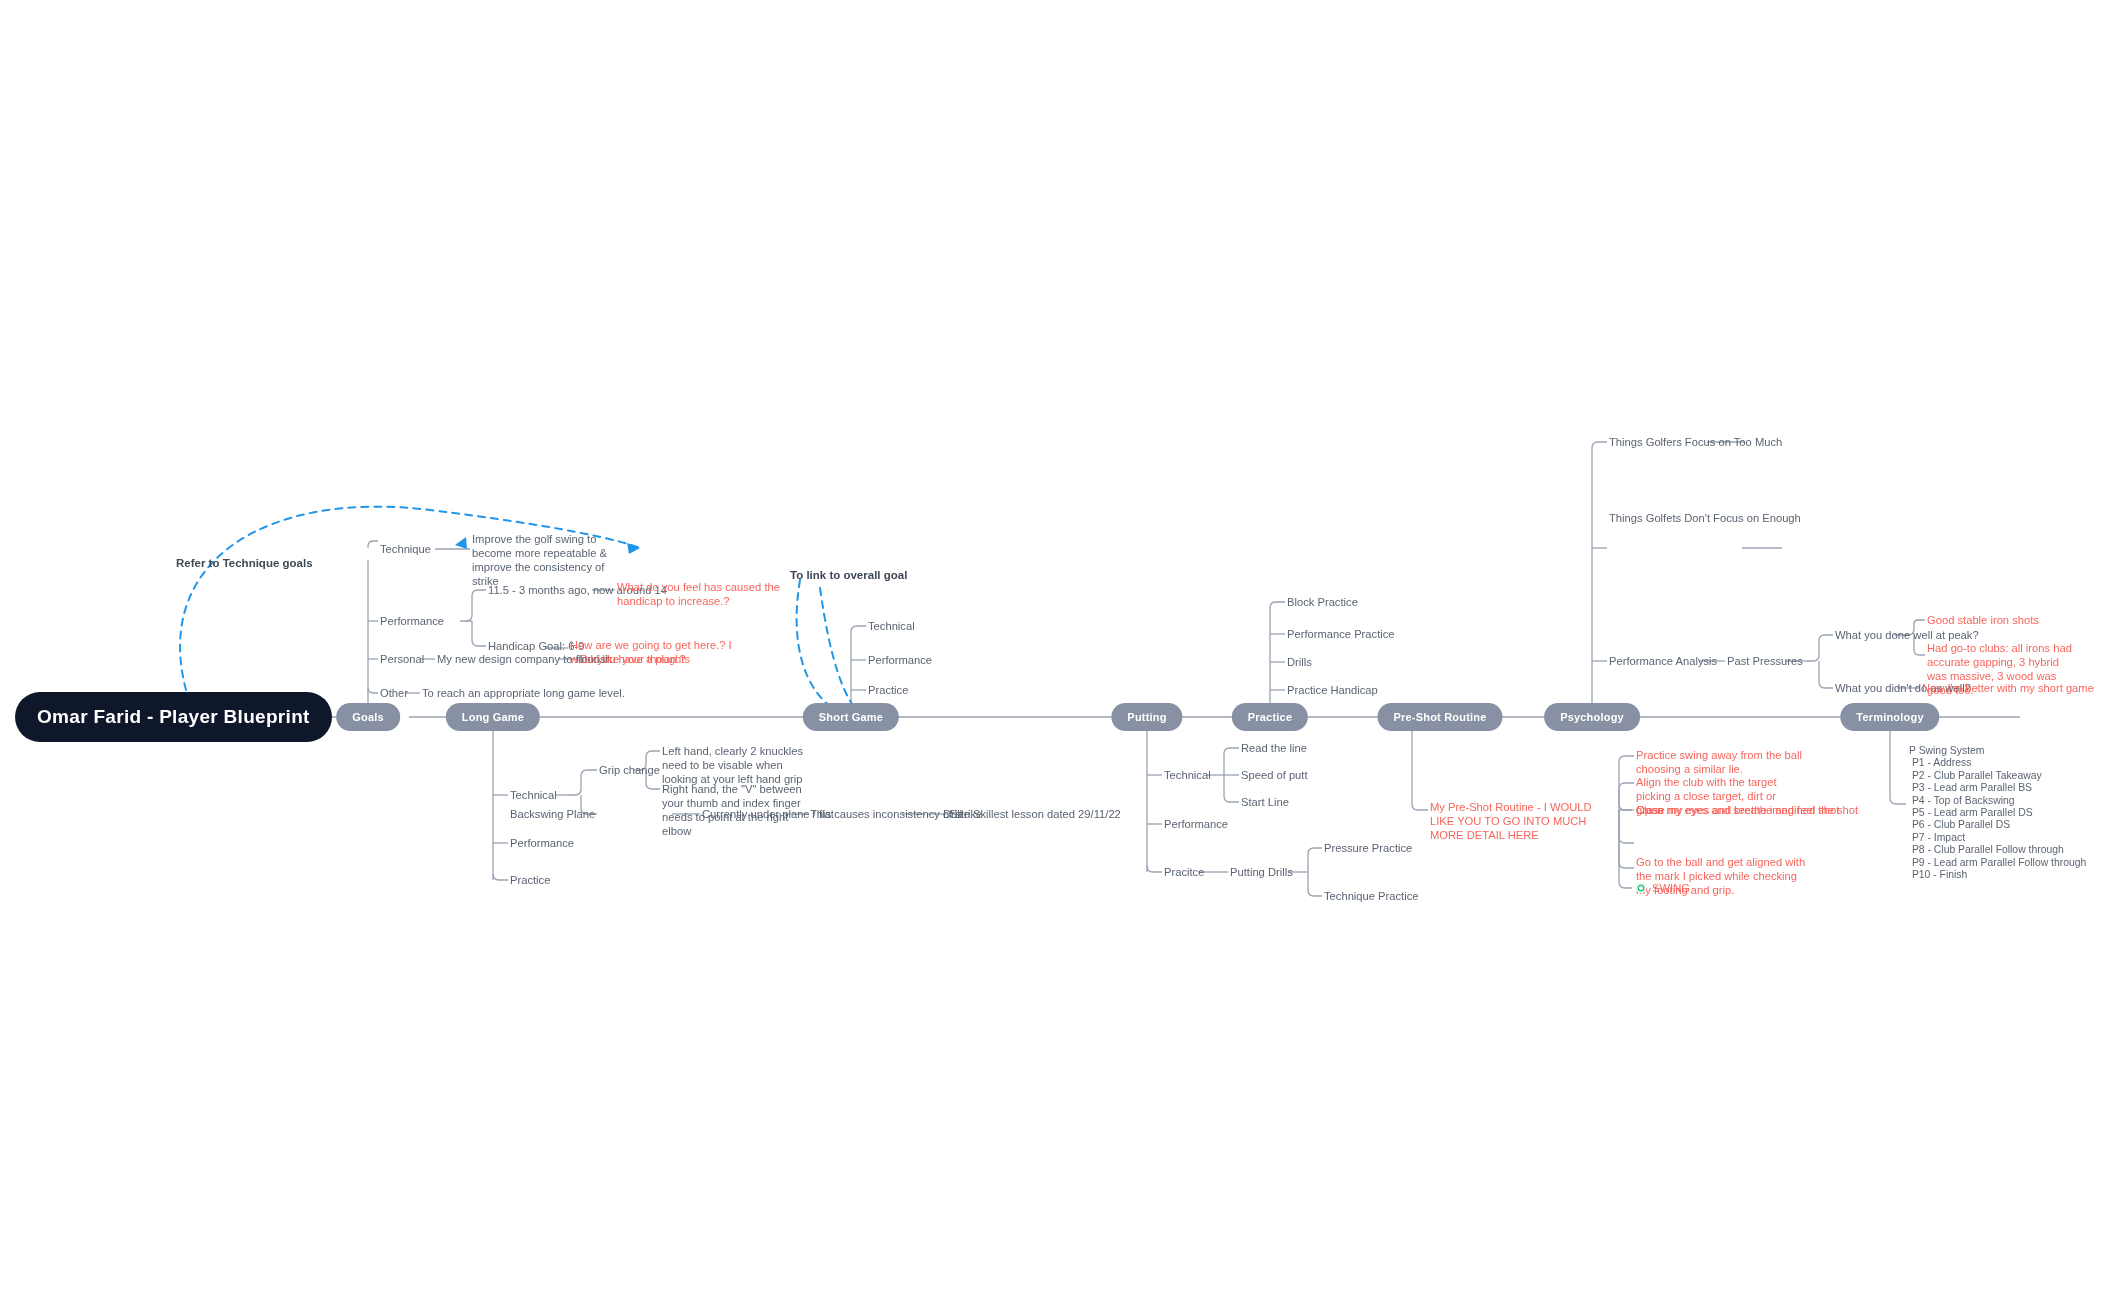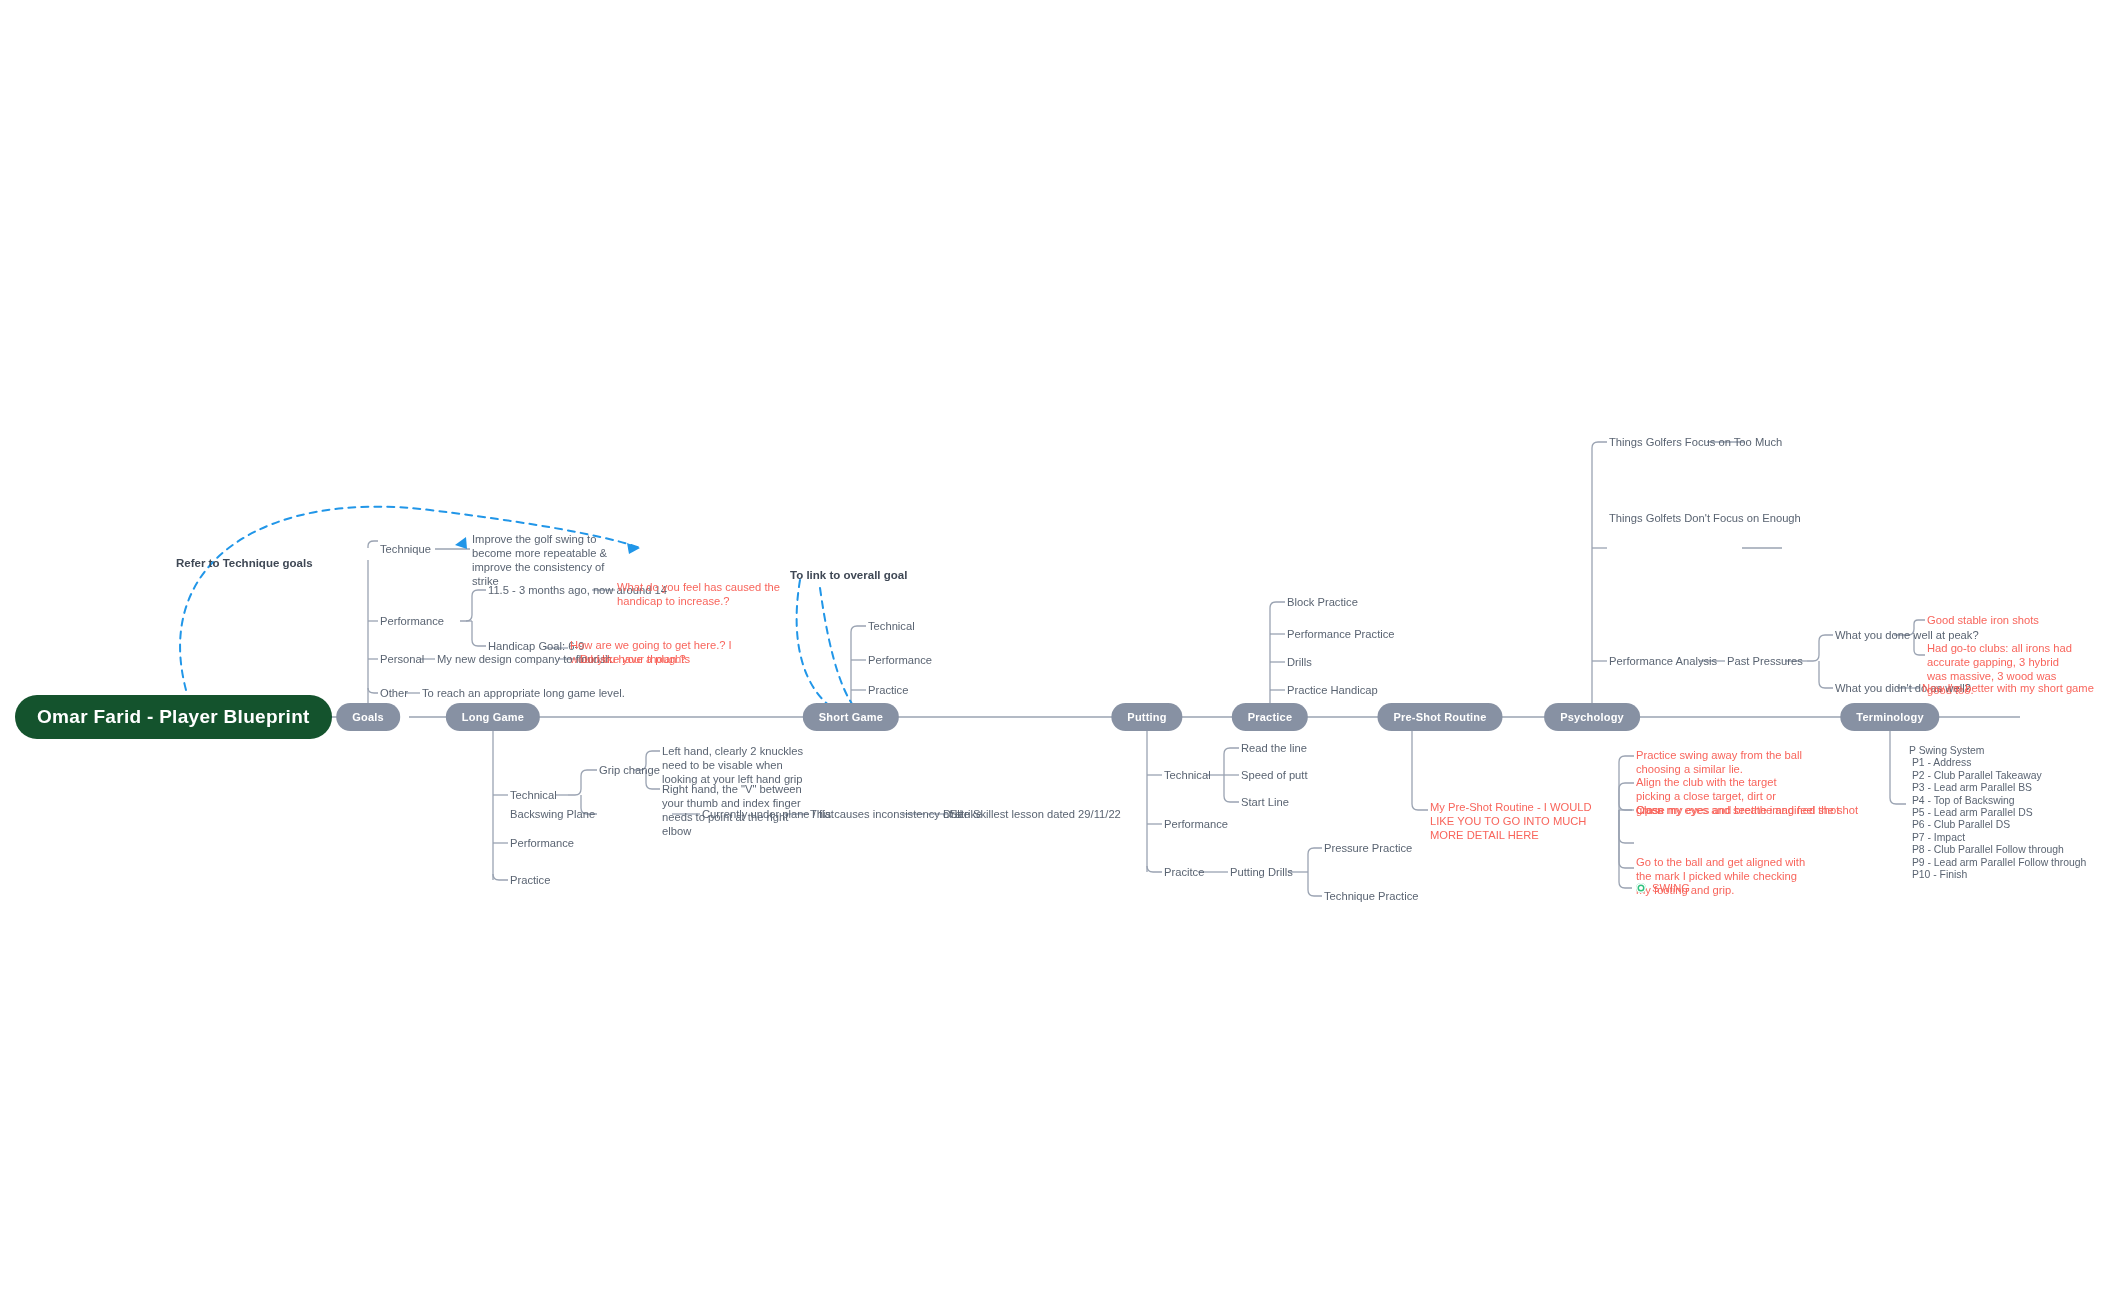--- a/index.html
+++ b/index.html
@@ -7,21 +7,21 @@
        font-family:"Liberation Sans","DejaVu Sans",sans-serif;
        color:#5a6472;-webkit-font-smoothing:antialiased;}
   #canvas{position:absolute;inset:0;width:2101px;height:1300px;}
   svg#wires{position:absolute;left:0;top:0;width:2101px;height:1300px;pointer-events:none;}
 
   
   .pill{position:absolute;border-radius:999px;background:#8791a3;color:#ffffff;
         font-weight:bold;display:flex;align-items:center;justify-content:center;
         letter-spacing:.2px;white-space:nowrap;}
   .pill.topic{height:28px;padding:0 16px;font-size:11px;transform:translate(-50%,-50%);}
-  .root{position:absolute;height:44px;border-radius:999px;background:#14532d;color:#fff;
+  .root{position:absolute;height:50px;border-radius:999px;background:#0f172a;color:#fff;
         display:flex;align-items:center;justify-content:center;font-weight:bold;
         font-size:19px;padding:0 22px;transform:translateY(-50%);letter-spacing:.3px;}
 
   .txt{position:absolute;font-size:11.2px;line-height:14px;color:#5a6472;white-space:nowrap;}
   .txt.wrap{white-space:normal;}
   .txt.red{color:#f8655c;}
   .txt.note{color:#3f4855;font-size:11.5px;}
   .listblk{position:absolute;font-size:10.4px;line-height:12.4px;color:#5a6472;white-space:pre;}
   .vmid{transform:translateY(-50%);}
   .swingrow{position:absolute;display:flex;align-items:center;gap:6px;transform:translateY(-50%);}

